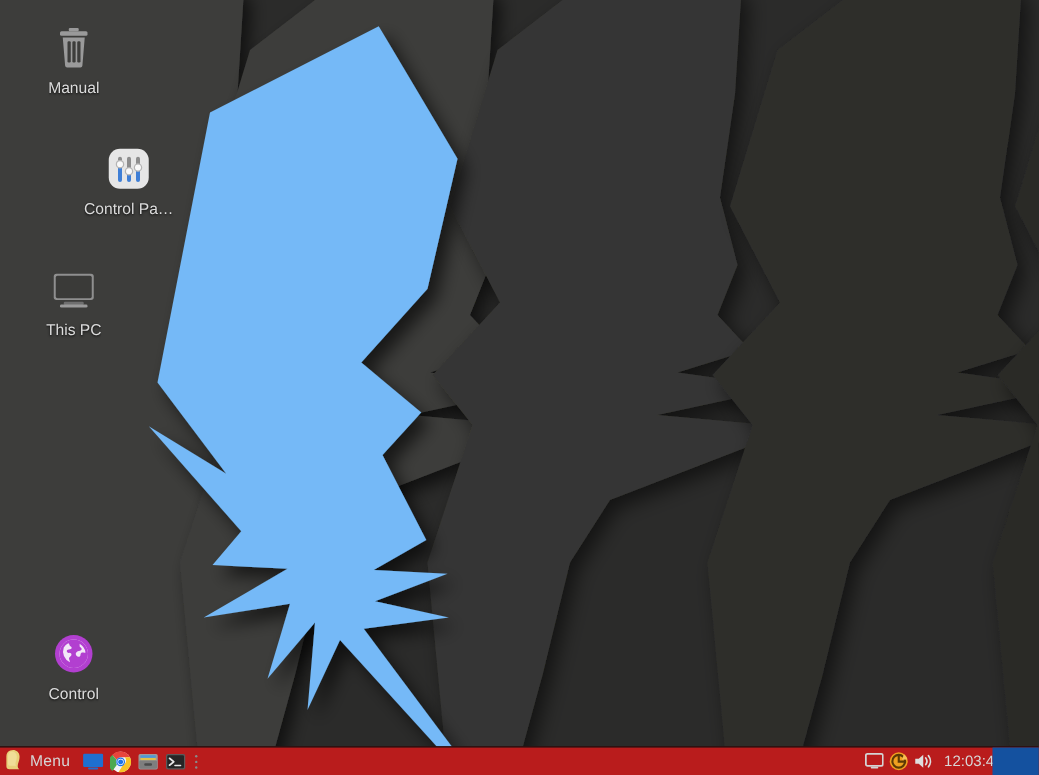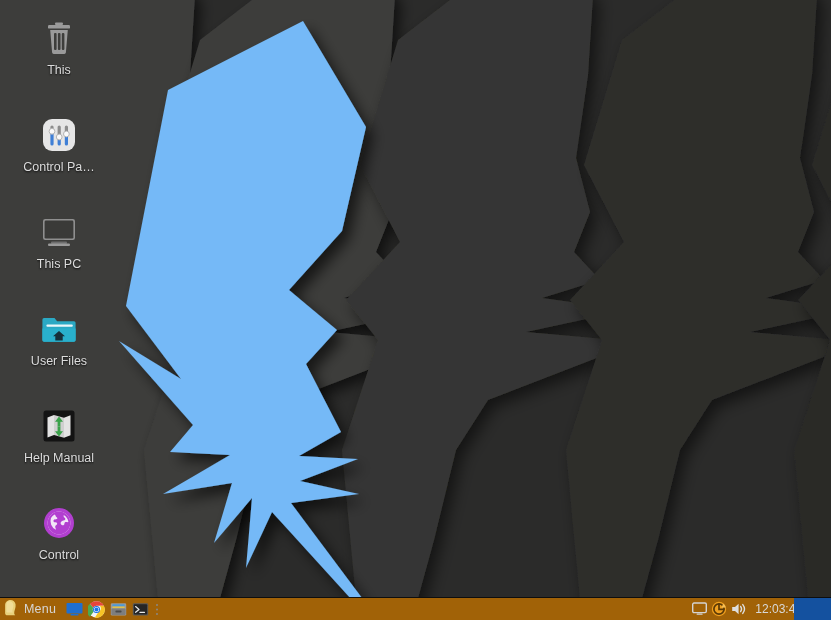--- a/index.html
+++ b/index.html
@@ -54,21 +54,21 @@
     width:831px; height:620px;
     z-index:3;
     pointer-events:none;
   }
 
   
   #taskbar {
     position:absolute;
     left:0; bottom:0;
     width:831px; height:23px;
-    background:#a16207;
+    background:#b91c1c;
     border-top:1px solid #0e0e0e;
     display:flex; align-items:center;
     z-index:50;
     font-size:12px;
   }
   #taskbar-left { display:flex; align-items:center; height:100%; }
   #taskbar-middle { flex:1; display:flex; align-items:center; height:100%; position:relative; }
   #taskbar-right { display:flex; align-items:center; height:100%; padding-right:5px; }
 
   .menu-button {
@@ -222,24 +222,24 @@
             <rect x="14" y="2.4" width="8" height="2.6" rx="1"></rect>
             <path d="M9.2 10 h17.6 l-1.9 22.6 a1.6 1.6 0 0 1 -1.6 1.4 h-10.6 a1.6 1.6 0 0 1 -1.6 -1.4 Z"></path>
           </g>
           <g fill="#3d3d3b">
             <rect x="13" y="13" width="2.6" height="17" rx="1"></rect>
             <rect x="16.9" y="13" width="2.6" height="17" rx="1"></rect>
             <rect x="20.8" y="13" width="2.6" height="17" rx="1"></rect>
           </g>
         </svg>
       </div>
-      <div class="label">This</div>
-    </div>
-
-    <div class="desk-icon" style="top:115px;">
+      <div class="label">Manual</div>
+    </div>
+
+    <div class="desk-icon" style="top:115px;margin-left:44px;">
       <div class="glyph">
         <svg width="38" height="38" viewBox="0 0 38 38">
           <rect x="3" y="3" width="32" height="32" rx="9" fill="#e6e6e6"></rect>
           <g stroke="#3f7fd6" stroke-width="3.2" stroke-linecap="round" fill="none">
             <line x1="12" y1="17" x2="12" y2="28"></line>
             <line x1="19.2" y1="23" x2="19.2" y2="28"></line>
             <line x1="26.4" y1="20" x2="26.4" y2="28"></line>
           </g>
           <g stroke="#8d8d8d" stroke-width="3.2" stroke-linecap="round" fill="none">
             <line x1="12" y1="11" x2="12" y2="14"></line>
@@ -261,49 +261,21 @@
         <svg width="38" height="34" viewBox="0 0 38 34">
           <rect x="3" y="4" width="32" height="21" rx="2.2" fill="#8f8f8f"></rect>
           <rect x="4.6" y="5.6" width="28.8" height="18" rx="1.4" fill="#3a3a38"></rect>
           <rect x="11" y="26.4" width="16" height="2.6" rx="1" fill="#6f6f6f"></rect>
           <rect x="8" y="28.6" width="22" height="2.4" rx="1.1" fill="#9a9a9a"></rect>
         </svg>
       </div>
       <div class="label">This PC</div>
     </div>
 
-    <div class="desk-icon" style="top:309px;">
-      <div class="glyph">
-        <svg width="38" height="34" viewBox="0 0 38 34">
-          <path d="M4 6 h10.5 l2.6 3.2 H34 a1.6 1.6 0 0 1 1.6 1.6 V28 a1.8 1.8 0 0 1 -1.8 1.8 H4.2 A1.8 1.8 0 0 1 2.4 28 V7.8 A1.8 1.8 0 0 1 4 6 Z" fill="#2ba9c4"></path>
-          <rect x="6.4" y="12.4" width="26.4" height="2.4" rx="1" fill="#eaf7fa"></rect>
-          <path d="M2.4 16.4 h33.2 V28 a1.8 1.8 0 0 1 -1.8 1.8 H4.2 A1.8 1.8 0 0 1 2.4 28 Z" fill="#29b0cc"></path>
-          <path d="M19 19 l6 5.2 h-2.3 v4.4 h-7.4 v-4.4 H13 Z" fill="#16303a"></path>
-        </svg>
-      </div>
-      <div class="label">User Files</div>
-    </div>
-
-    <div class="desk-icon" style="top:406px;">
-      <div class="glyph">
-        <svg width="36" height="36" viewBox="0 0 36 36">
-          <rect x="2.5" y="2.5" width="31" height="31" rx="2.5" fill="#131313"></rect>
-          <g fill="#e3e3e3">
-            <path d="M6.5 9.5 L13 7 v20 l-6.5 2.5 Z"></path>
-            <path d="M13 7 l10 2.8 v20 L13 27 Z" fill="#cfcfcf"></path>
-            <path d="M23 9.8 L29.5 7.2 v20 L23 29.8 Z" fill="#e3e3e3"></path>
-          </g>
-          <g fill="#3aa24a">
-            <path d="M18 8.6 l4 5.2 h-2.6 v4.6 h-2.8 v-4.6 H14 Z"></path>
-            <path d="M18 28.4 l-4 -5.2 h2.6 v-4.6 h2.8 v4.6 H22 Z"></path>
-          </g>
-        </svg>
-      </div>
-      <div class="label">Help Manual</div>
-    </div>
+
 
     <div class="desk-icon" style="top:503px;">
       <div class="glyph">
         <svg width="36" height="36" viewBox="0 0 36 36">
           <circle cx="18" cy="18" r="15" fill="#b23fd0"></circle>
           <circle cx="18" cy="18" r="11.4" fill="#f2e6f7"></circle>
           <path d="M18 6.6 a11.4 11.4 0 0 0 -11.4 11.4 a11.4 11.4 0 0 0 11.4 11.4 a11.4 11.4 0 0 0 11.4 -11.4 A11.4 11.4 0 0 0 18 6.6 Z
                    M13.6 9.6 c1.3 .4 .6 1.9 1.7 2.3 c1.1 .4 1.5 1.6 .5 2.2 c-1 .6 -2.5 .1 -3.2 1.1 c-.7 1 .5 2.2 1.7 2.1 c1.2 -.1 2.2 .7 1.8 1.8 c-.4 1.1 -1.8 1.2 -1.9 2.5 c-.1 1.3 .9 2 .7 3.2 a9.6 9.6 0 0 1 -4.9 -11.9 a9.7 9.7 0 0 1 3.6 -3.3 Z
                    M22.7 10 a9.6 9.6 0 0 1 4.7 7 c-1.1 .5 -2.4 -.4 -3.4 .3 c-1 .7 -.2 2.1 -1.2 2.8 c-1 .7 -2.4 -.1 -3 -1.2 c-.6 -1.1 .3 -2.4 1.4 -2.9 c1.1 -.5 2.6 -.3 3.1 -1.4 c.5 -1.1 -.8 -1.8 -1.6 -2.5 Z" fill="#b23fd0"></path>
         </svg>

